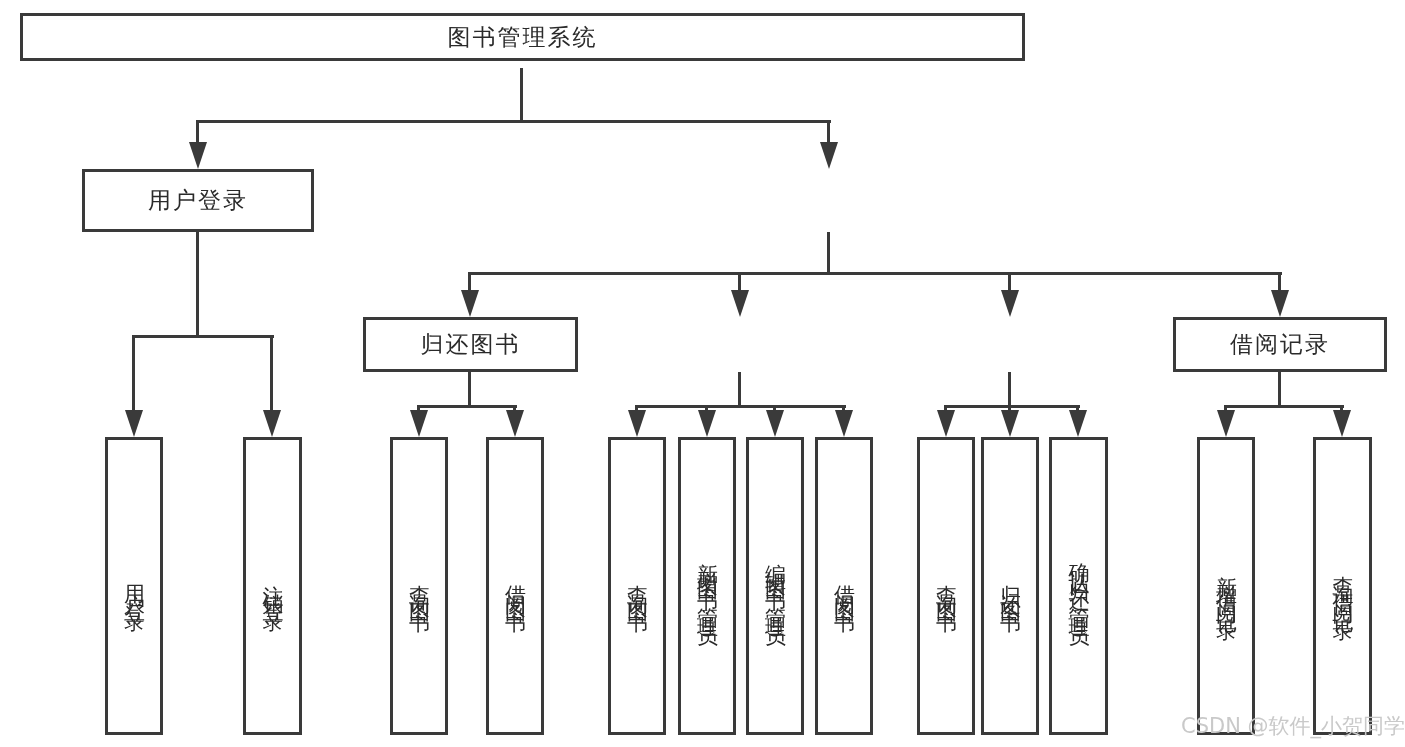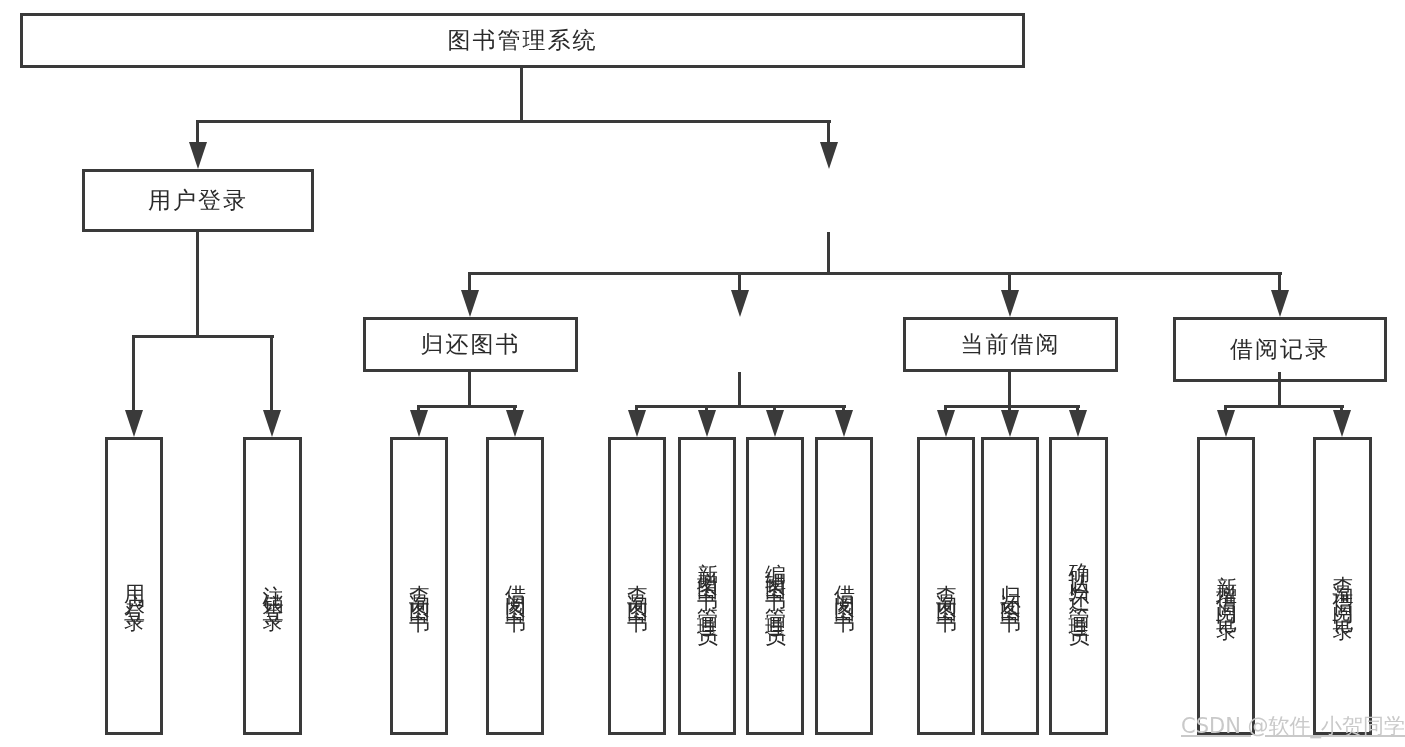--- a/index.html
+++ b/index.html
@@ -39,39 +39,37 @@
     border-right:9px solid transparent;
     border-top:27px solid var(--line);
   }
   .watermark{
     position:absolute;
     left:1181px;top:712px;
     font-size:21px;
     color:var(--wm);
     white-space:nowrap;
     z-index:5;
-    text-decoration:underline;
   }
 </style>
 </head>
 <body>
 
 <div class="stage">
 
-  <div class="box h" style="left:20px;top:13px;width:1005px;height:55px;text-align:center;">图书管理系统</div>
+  <div class="box h" style="left:20px;top:13px;width:1005px;height:48px;text-align:center;">图书管理系统</div>
 
   <div class="box h" style="left:82px;top:169px;width:232px;height:63px;">用户登录</div>
 
 
   <div class="box h" style="left:363px;top:317px;width:215px;height:55px;">归还图书</div>
 
 
-  <div class="box h" style="left:903px;top:317px;width:215px;height:55px;">当前借阅</div>
 
-  <div class="box h" style="left:1173px;top:317px;width:214px;height:65px;">借阅记录</div>
+  <div class="box h" style="left:1173px;top:317px;width:214px;height:55px;">借阅记录</div>
 
   <div class="box v" style="left:105px;top:437px;width:58px;height:298px;">
     <span class="vtext">用户登录</span>
   </div>
   <div class="box v" style="left:243px;top:437px;width:59px;height:298px;">
     <span class="vtext">注销登录</span>
   </div>
 
   <div class="box v" style="left:390px;top:437px;width:58px;height:298px;">
     <span class="vtext">查询图书</span>

